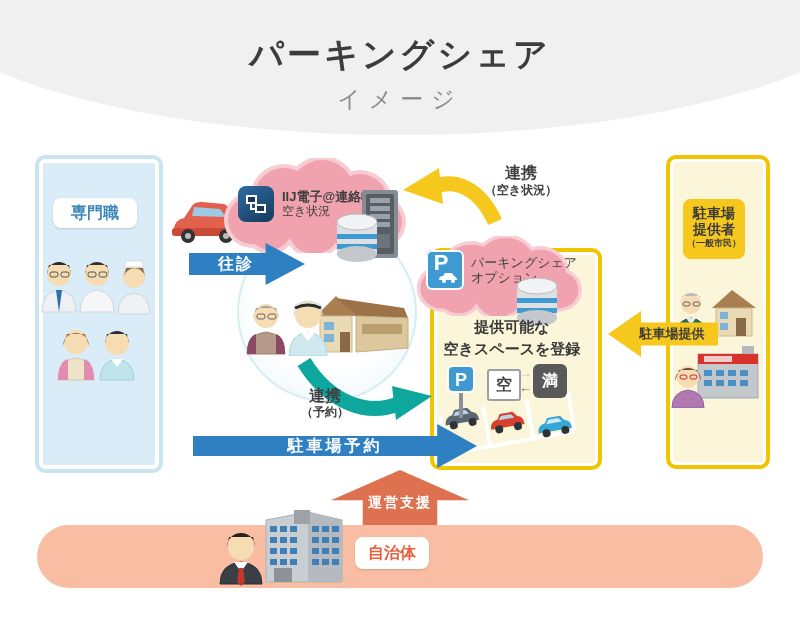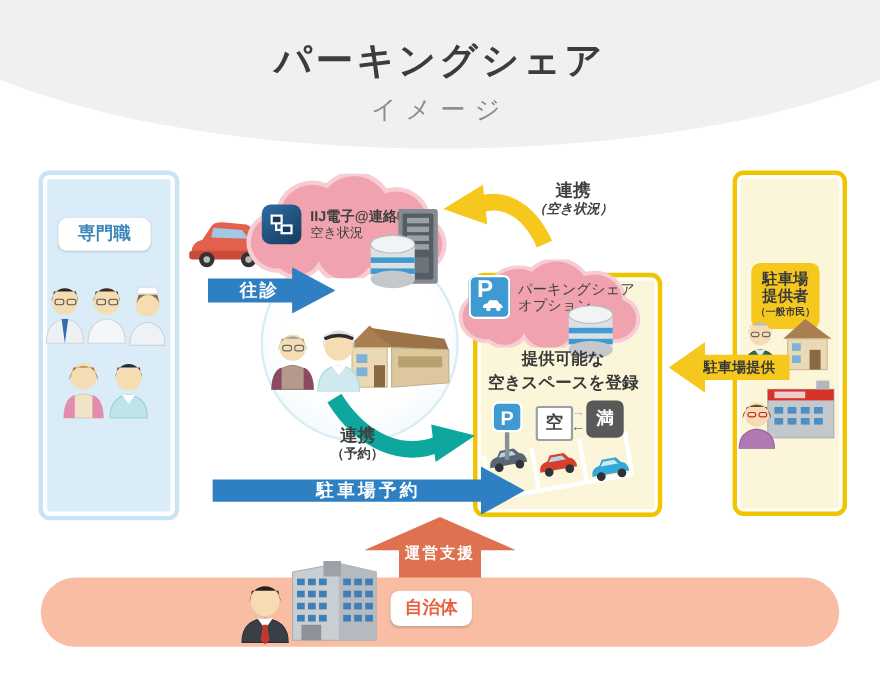--- a/index.html
+++ b/index.html
@@ -16,21 +16,21 @@
               border-radius:10px;box-shadow:inset 0 0 0 4px #ffffff;}
   .panel-yellow{background:#fbf6da;border:4px solid #f1c400;border-radius:10px;box-shadow:inset 0 0 0 3px #ffffff;}
   .box-mid{left:430px;top:248px;width:164px;height:214px;}
   .box-right{left:666px;top:155px;width:96px;height:306px;}
   .tag{background:#fff;border-radius:8px;text-align:center;font-weight:bold;
        box-shadow:0 1px 2px rgba(0,0,0,.15);}
   .tag-pro{left:53px;top:198px;width:84px;height:30px;line-height:30px;font-size:16px;color:#3c87ba;text-align:center;}
   .tag-patient{left:255px;top:251px;width:132px;height:30px;line-height:30px;font-size:16px;color:#2fa8ac;z-index:6;}
   .tag-city{left:355px;top:537px;width:74px;height:32px;line-height:32px;font-size:16px;color:#e9603f;z-index:6;}
   .badge-right{left:683px;top:199px;width:62px;height:54px;background:#f6c81d;border-radius:8px;
-               text-align:center;color:#3a3a3a;font-weight:bold;padding-top:6px;margin-top:40px;}
+               text-align:center;color:#3a3a3a;font-weight:bold;padding-top:6px;}
   .badge-right .l{font-size:14px;line-height:16px;}
   .badge-right .s{font-size:9px;line-height:12px;}
   
   .circle{left:237px;top:222px;width:176px;height:176px;border-radius:50%;
           background:radial-gradient(circle at 50% 42%,#ffffff 52%,#e9f4f9 100%);
           border:2px solid #d6edf3;z-index:1;}
   
   .cloud{z-index:4;}
   .cloud-text{z-index:5;color:#3f3f3f;}
   
@@ -211,21 +211,21 @@
       <rect x="3" y="32" width="40" height="5" fill="#3e9ad0"></rect>
     <ellipse cx="23" cy="42" rx="20" ry="8" fill="#c4c8cc"></ellipse>
     <ellipse cx="23" cy="10" rx="20" ry="8" fill="#f2f3f4" stroke="#b8bcc0"></ellipse>
   </svg>
 
   <svg class="abs" style="left:395px;top:160px;z-index:6" width="120" height="70" viewBox="0 0 120 70">
     <path d="M100,62 C85,28 60,18 38,27" fill="none" stroke="#f6c81d" stroke-width="15"></path>
     <polygon points="44,8 8,30 48,44" fill="#f6c81d"></polygon>
   </svg>
   <div class="abs lbl" style="left:486px;top:163px;width:70px;font-size:16px;">連携</div>
-  <div class="abs lbl" style="left:476px;top:182px;width:90px;font-size:12px;font-style:italic;">（空き状況）</div>
+  <div class="abs lbl" style="left:476px;top:182px;width:90px;font-size:12px;">（空き状況）</div>
 
   <div class="abs panel-yellow box-mid"></div>
 
   <svg class="abs cloud" style="left:415px;top:236px" width="168" height="80" viewBox="0 0 185 95" preserveAspectRatio="none">
     <g fill="#f7ccd2">
       <circle cx="30" cy="62" r="28"></circle>
         <circle cx="62" cy="40" r="34"></circle>
         <circle cx="100" cy="34" r="36"></circle>
       <circle cx="138" cy="44" r="32"></circle>
         <circle cx="158" cy="64" r="26"></circle>

